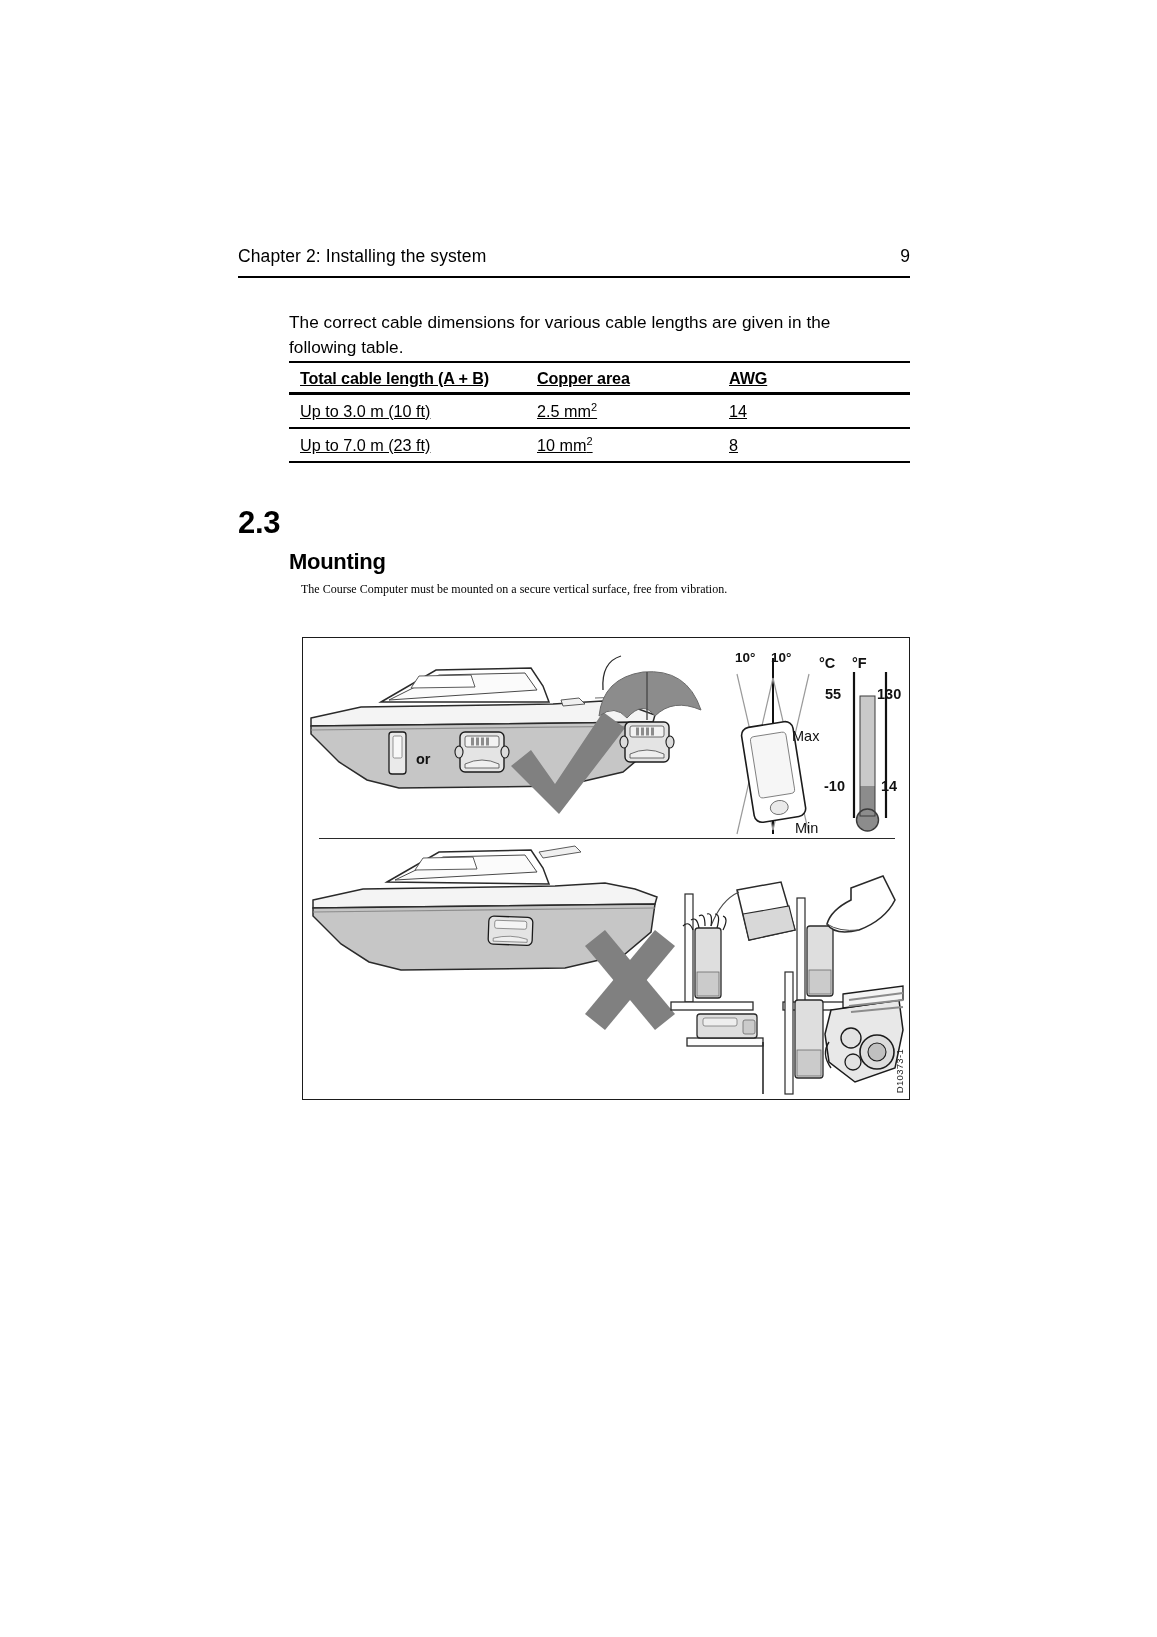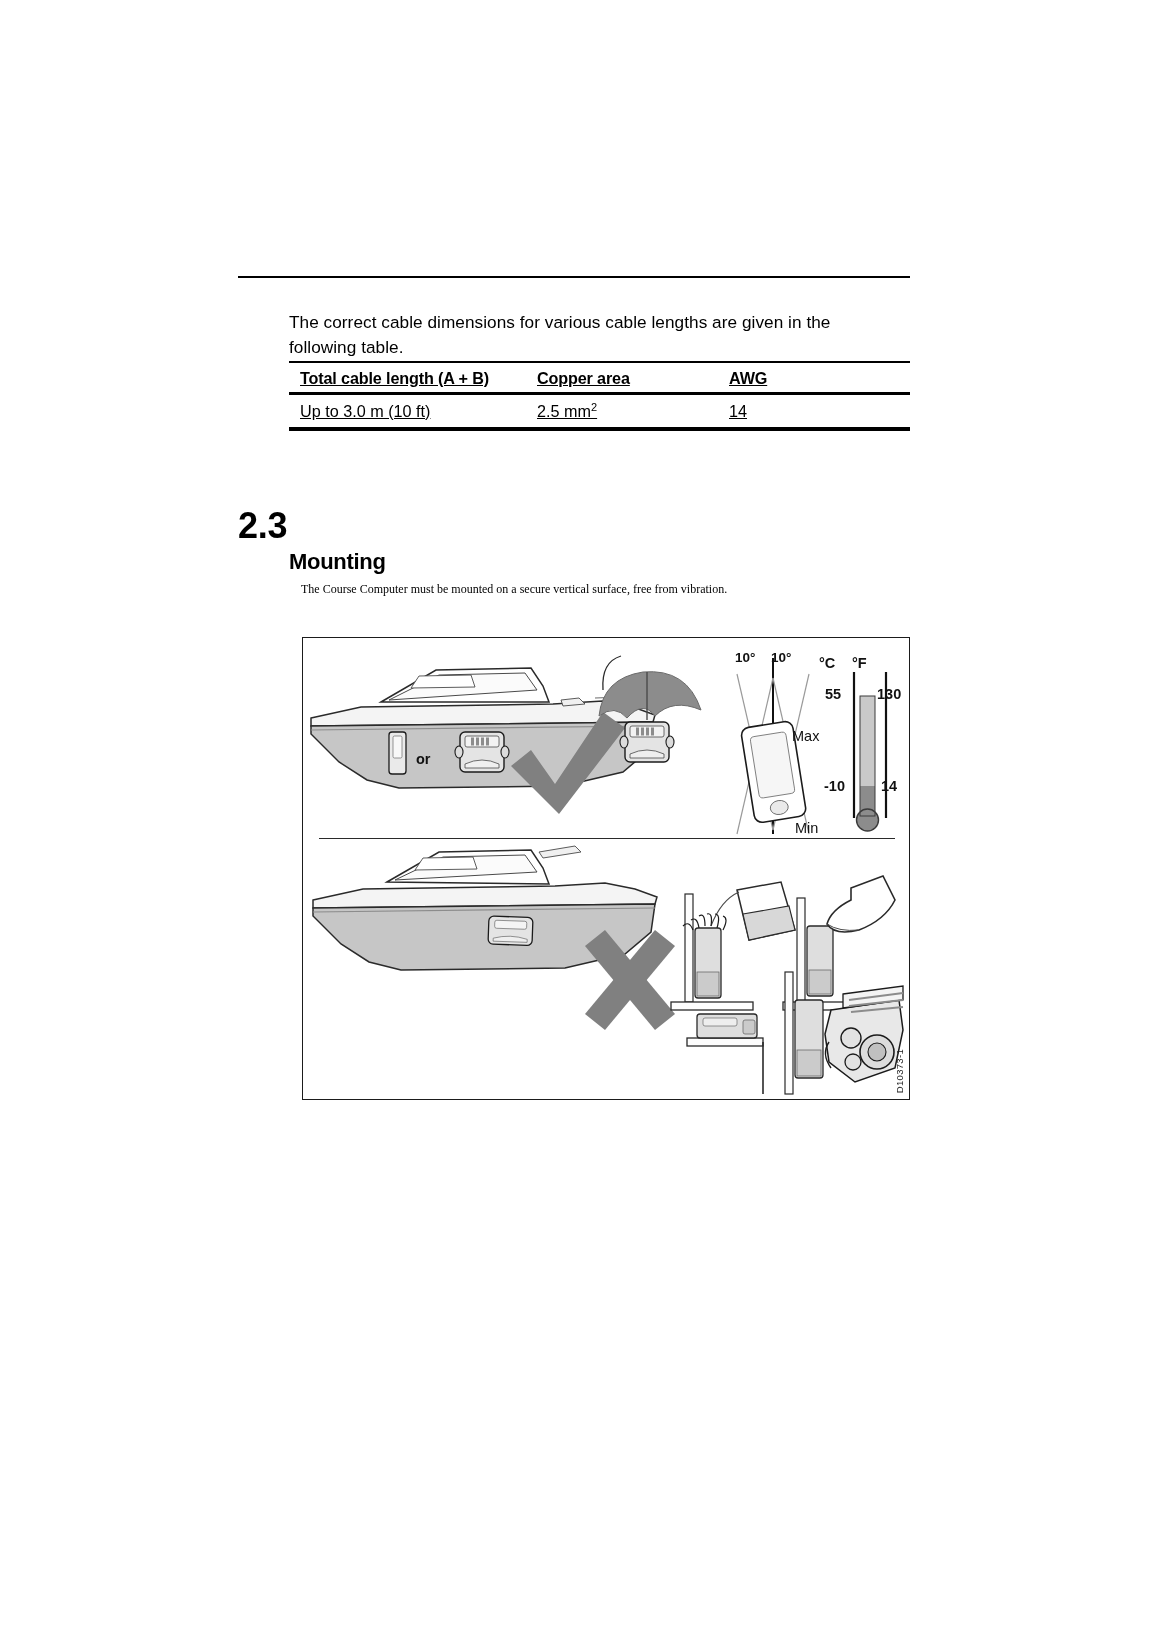--- a/index.html
+++ b/index.html
@@ -92,21 +92,21 @@
   .tcell.c1 { width: 192px; }
   .tcell.c2 { width: 160px; }
   .head .tcell { font-weight: bold; font-size: 16.2px; letter-spacing: -0.15px; }
   .sup { font-size: 11px; vertical-align: super; line-height: 0; }
 
   
   .sec-num {
     position: absolute;
     left: 238px;
     top: 505px;
-    font-size: 36px;
+    font-size: 31px;
     font-weight: bold;
     letter-spacing: -0.3px;
   }
   .sec-title {
     position: absolute;
     left: 289px;
     top: 503px;
     font-size: 27.5px;
     font-weight: bold;
     letter-spacing: -0.4px;
@@ -167,20 +167,24 @@
     color: #111;
   }
   .fig-lbl.small { font-size: 13.5px; }
   .fig-lbl.plain { font-weight: normal; margin-top: 42px; }
 </style>
 </head>
 <body>
 
 <div class="page">
 
+  <div class="header">
+    <div class="header-title">Chapter 2: Installing the system</div>
+    <div class="header-pageno">9</div>
+  </div>
   <div class="header-rule"></div>
 
   <div class="intro">The correct cable dimensions for various cable lengths are given in the following table.</div>
 
   <div class="tbl">
     <div class="tbl-rule-thick"></div>
     <div class="trow head">
       <div class="tcell c0">Total cable length (A + B)</div>
       <div class="tcell c1">Copper area</div>
       <div class="tcell c2">AWG</div>
@@ -189,20 +193,25 @@
 
     <div class="trow">
       <div class="tcell c0">Up to 3.0 m (10 ft)</div>
       <div class="tcell c1"><span>2.5 mm</span><span class="sup">2</span></div>
       <div class="tcell c2">14</div>
     </div>
     <div class="tbl-rule-thin"></div>
 
     <div class="tbl-rule-thin"></div>
 
+    <div class="trow">
+      <div class="tcell c0">Up to 7.0 m (23 ft)</div>
+      <div class="tcell c1"><span>10 mm</span><span class="sup">2</span></div>
+      <div class="tcell c2">8</div>
+    </div>
     <div class="tbl-rule-thick"></div>
   </div>
 
   <div class="sec-num">2.3</div>
   <div class="sub-title">Mounting</div>
   <div class="sub-body">The Course Computer must be mounted on a secure vertical surface, free from vibration.</div>
 
   <div class="figure">
 
     <svg class="fig-svg" width="605" height="460" viewBox="0 0 605 460">

